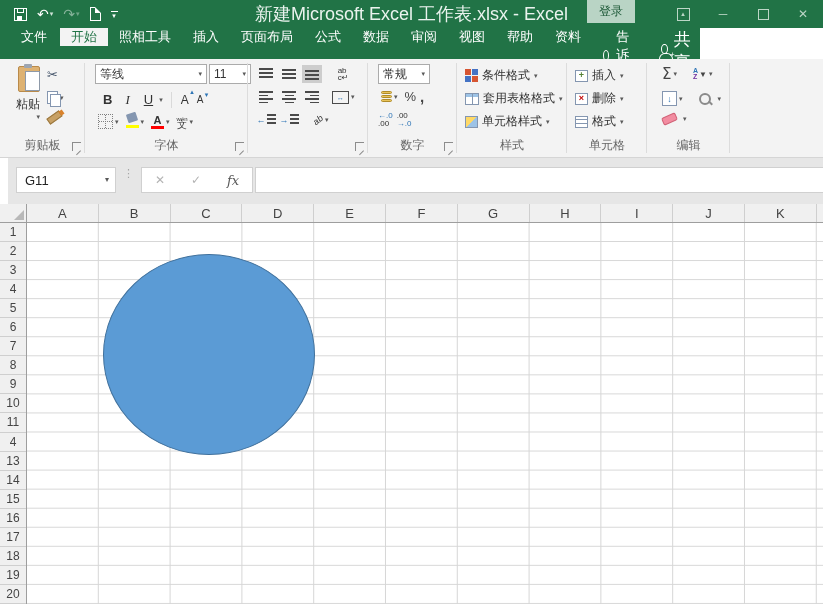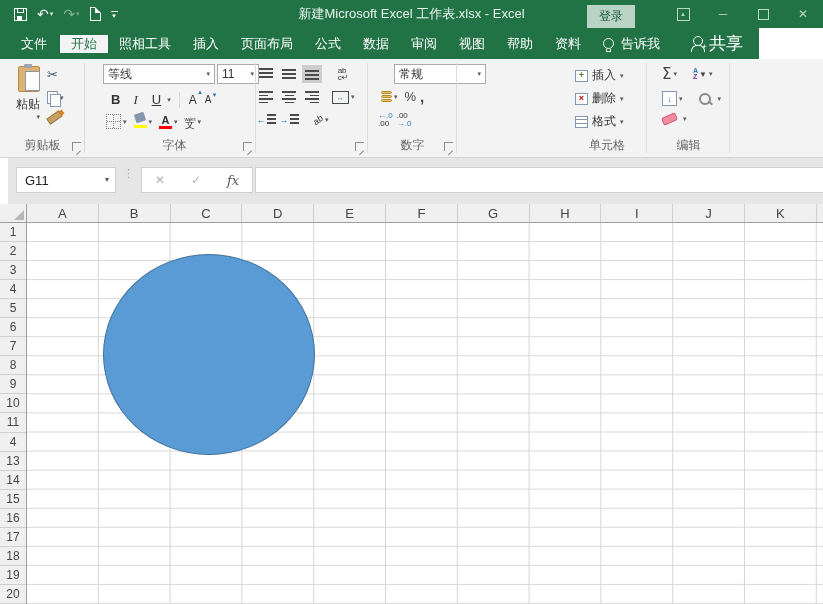--- a/index.html
+++ b/index.html
@@ -14,28 +14,28 @@
   .i-save::after{content:'';position:absolute;left:2px;bottom:0;width:5px;height:4px;background:#fff;}
   .i-save::before{content:'';position:absolute;left:2px;top:0;width:5px;height:3px;border:1px solid #fff;border-top:none;}
   .i-undo,.i-redo{font-size:14px;color:#fff;line-height:14px;}
   .dim{opacity:.45;}
   .i-newfile{width:9px;height:12px;border:1px solid #fff;position:relative;background:transparent;}
   .i-newfile::after{content:'';position:absolute;right:-1px;top:-1px;border:3px solid #217346;border-left-color:#fff;border-bottom-color:#fff;width:0;height:0;}
   .i-qatmenu{display:flex;flex-direction:column;align-items:center;gap:1px;}
   .i-qatmenu .bar{width:7px;height:1px;background:#fff;}
   .i-qatmenu .car{font-size:7px;color:#fff;line-height:5px;}
   .tb-title{position:absolute;left:0;right:0;top:0;height:28px;display:flex;align-items:center;justify-content:center;
-            color:#eaf3ee;font-size:13px;pointer-events:none;}
-  .tb-right{margin-left:auto;display:flex;align-items:flex-end;height:28px;}
+            color:#eaf3ee;font-size:18px;pointer-events:none;}
+  .tb-right{margin-left:auto;display:flex;align-items:flex-start;height:28px;}
   .signin{background:#b9d4c5;color:#1e5a39;font-size:12px;padding:3px 12px;margin-right:28px;cursor:default;}
   .winbtn{width:40px;height:28px;display:flex;align-items:center;justify-content:center;color:#bcd6c6;font-size:12px;}
   .i-ribopts{width:11px;height:11px;border:1px solid #bcd6c6;display:flex;align-items:center;justify-content:center;font-size:7px;color:#bcd6c6;}
   .i-max{width:9px;height:9px;border:1px solid #bcd6c6;}
   
-  .tabrow{position:absolute;left:0;top:28px;width:759px;height:31px;background:#217346;display:flex;align-items:center;}
+  .tabrow{position:absolute;left:0;top:28px;width:700px;height:31px;background:#217346;display:flex;align-items:flex-start;}
   .tab{display:flex;align-items:center;padding:0 11px;color:#fff;font-size:13px;white-space:nowrap;}
   .tab.file{margin-left:8px;padding:0 13px;}
   .tab.selected{background:#f3f3f3;color:#217346;}
   .tabs-host{display:flex;align-items:stretch;}
   .tellme{display:flex;align-items:center;gap:7px;color:#fff;font-size:13px;padding:0 11px;}
   .i-bulb{width:9px;height:9px;border:1px solid #fff;border-radius:50%;position:relative;}
   .i-bulb::after{content:'';position:absolute;left:2px;bottom:-4px;width:3px;height:2px;border:1px solid #fff;border-top:none;}
   .share{margin-left:auto;display:flex;align-items:center;gap:6px;color:#fff;font-size:17px;padding:0 16px;}
   .i-person{width:8px;height:8px;border:1px solid #fff;border-radius:50%;position:relative;margin-top:-5px;}
   .i-person::after{content:'';position:absolute;left:-3px;top:8px;width:12px;height:6px;border:1px solid #fff;border-bottom:none;border-radius:6px 6px 0 0;}
@@ -57,21 +57,21 @@
   .i-clipboard::before{content:'';position:absolute;left:5px;top:-3px;width:8px;height:4px;background:#9da5b0;border-radius:1px;}
   .i-clipboard::after{content:'';position:absolute;left:6px;top:4px;width:13px;height:18px;background:#fff;border:1px solid #8e99a8;}
   .paste .lbl{font-size:12px;color:#333;margin-top:4px;}
   .clip-minis{position:absolute;left:44px;top:8px;display:flex;flex-direction:column;gap:6px;}
   .i-scissors{font-size:13px;color:#44546a;line-height:12px;}
   .i-copy{width:9px;height:11px;border:1px solid #8496b0;background:#fff;position:relative;}
   .i-copy::after{content:'';position:absolute;left:2px;top:2px;width:9px;height:11px;border:1px solid #8496b0;background:#fff;}
   .i-brush{width:13px;height:5px;background:#c8a165;border:1px solid #9a7840;transform:rotate(-35deg);position:relative;}
   .i-brush::after{content:'';position:absolute;right:-4px;top:0;width:4px;height:5px;background:#d9822b;}
   
-  .g-font{left:93px;width:163px;}
+  .g-font{left:85px;width:163px;}
   .combo{background:#fff;border:1px solid #ababab;height:20px;box-sizing:border-box;display:flex;align-items:center;font-size:12px;color:#333;padding:0 4px;}
   .combo .drop{margin-left:auto;padding-left:3px;}
   .f-r1{top:5px;left:10px;gap:2px;}
   .f-r2{top:30px;left:12px;gap:1px;}
   .f-r3{top:53px;left:10px;gap:1px;}
   .fmt-b{font-weight:bold;font-size:13px;padding:1px 6px;}
   .fmt-i{font-style:italic;font-family:"Liberation Serif",serif;font-size:13px;padding:1px 6px;}
   .fmt-u{text-decoration:underline;font-size:13px;padding:1px 4px;}
   .sep-v{width:1px;height:16px;background:#d9d9d9;margin:0 4px;}
   .i-fontup{font-size:12px;position:relative;padding:1px 4px;}
@@ -399,21 +399,21 @@
       <span class="mini" style="margin-left:8px;">
           <span class="i-orient">ab</span>
           <span class="drop">▾</span>
         </span>
     </div>
     <span class="launch"></span>
   </div>
 
   <div class="group g-num">
     <div class="row n-r1">
-      <div class="combo" style="width:92px;margin-left:16px;">
+      <div class="combo" style="width:52px;">
         <span>常规</span>
           <span class="drop">▾</span>
       </div>
     </div>
     <div class="row n-r2">
       <span class="mini">
           <span class="i-coins">
             <i></i>
             <i></i>
             <i></i>
@@ -430,20 +430,43 @@
         </span>
       <span class="decbtn">
           <span>.00</span>
           <span class="blue">→.0</span>
         </span>
     </div>
     <div class="glabel">数字</div>
     <span class="launch"></span>
   </div>
 
+  <div class="group g-styles">
+    <div class="srow s1">
+      <span class="i-cf">
+          <i></i>
+          <i></i>
+          <i></i>
+          <i></i>
+        </span>
+      <span>条件格式</span>
+        <span class="drop">▾</span>
+    </div>
+    <div class="srow s2">
+      <span class="i-table"></span>
+      <span>套用表格格式</span>
+        <span class="drop">▾</span>
+    </div>
+    <div class="srow s3">
+      <span class="i-cellstyle"></span>
+      <span>单元格样式</span>
+        <span class="drop">▾</span>
+    </div>
+    <div class="glabel">样式</div>
+  </div>
 
   <div class="group g-cells">
     <div class="srow c1">
       <span class="i-cellgrid ins">+</span>
       <span>插入</span>
         <span class="drop">▾</span>
     </div>
     <div class="srow c2">
       <span class="i-cellgrid del">×</span>
       <span>删除</span>

